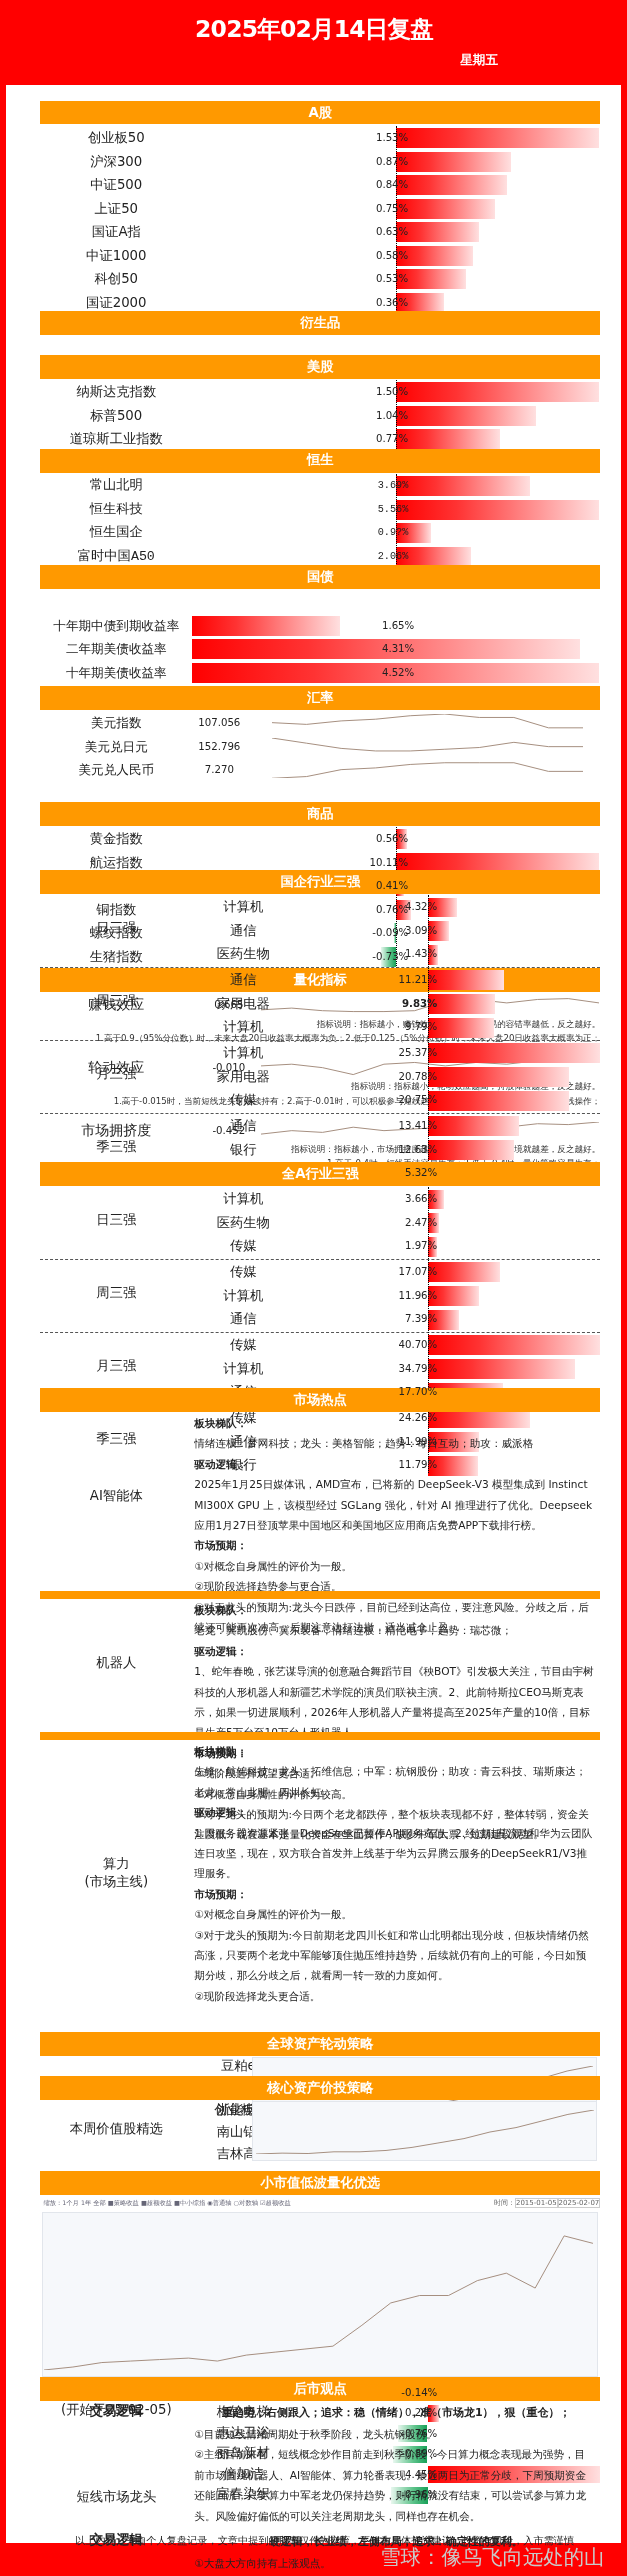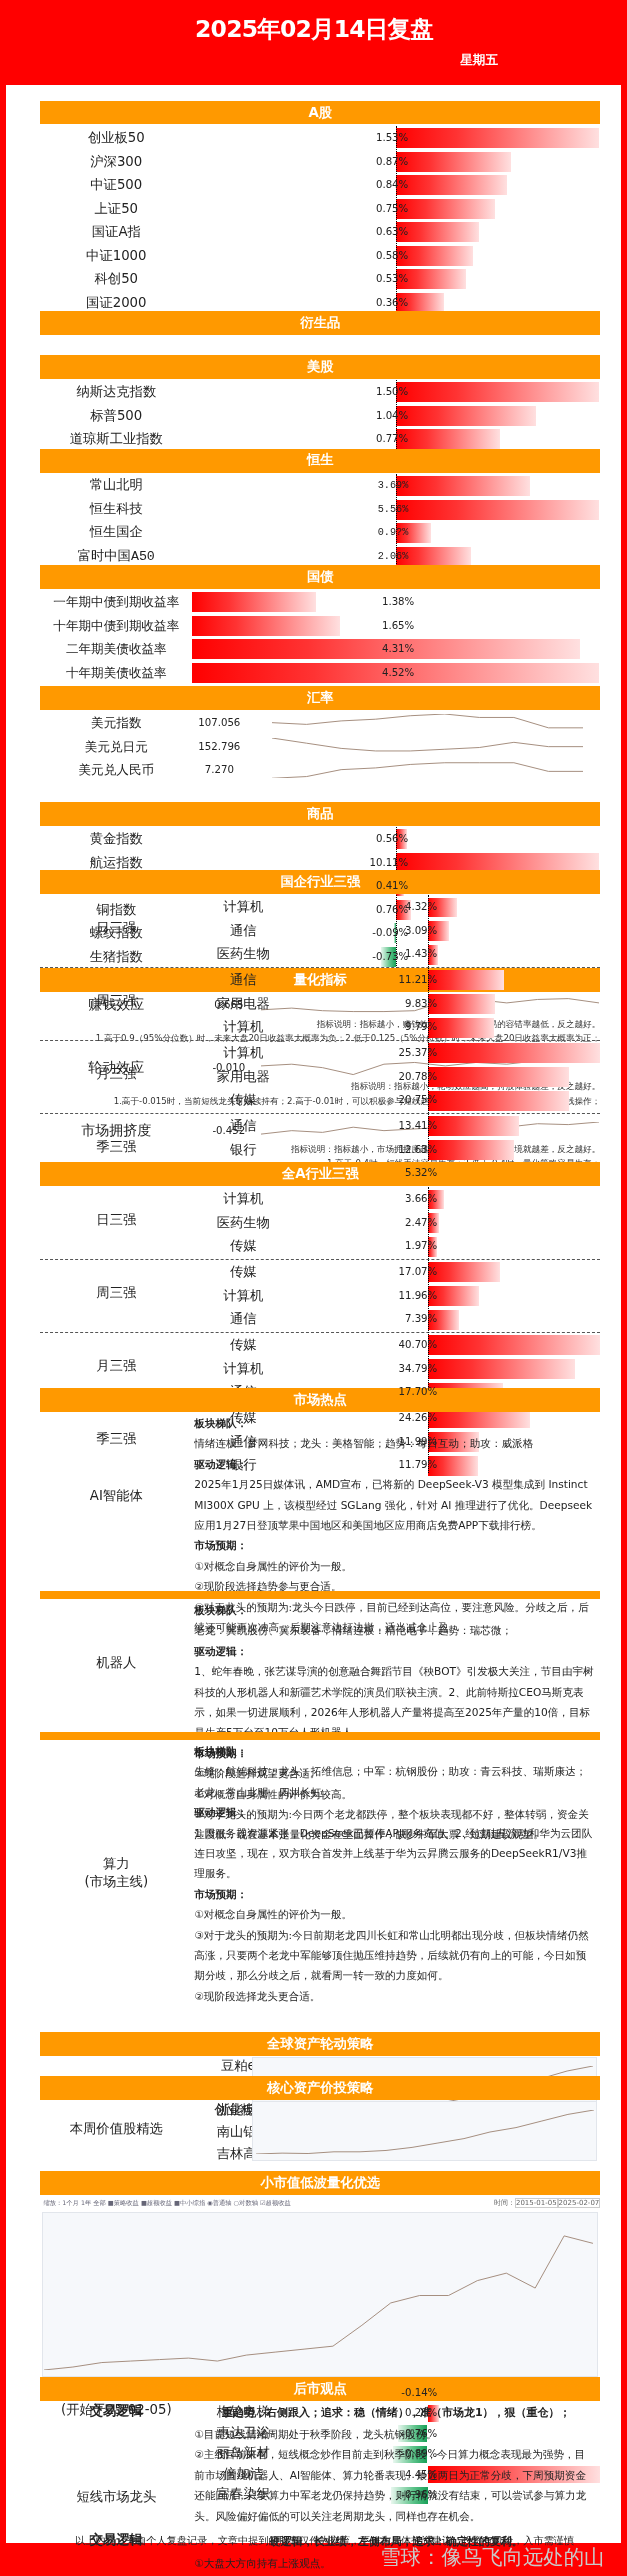--- a/index.html
+++ b/index.html
@@ -122,25 +122,20 @@
       </div>
       <div class="row" style="position: absolute; left: 0px; right: 0px; top: 96px; height: 23.5px;">
         <div class="lbl">富时中国A50</div>
         <div class="bar" style="width: 75px; left: 356px; height: 19.6px;"></div>
         <div class="val" style="left: 324px; width: 44px; line-height: 23.5px;">2.06%</div>
       </div>
       <div class="axis" style="left: 356px; top: 25px; height: 94px; bottom: auto;"></div>
     </div>
     <div class="sec" style="top: 480px; height: 111px;">
       <div class="sec-h">国债</div>
-      <div class="row" style="position: absolute; top: 25px; width: 100%;">
-        <div class="lbl" style="position: absolute; left: 0px; width: 152px; text-align: center; font-size: 12.6px; line-height: 23.5px;">一年期中债到期收益率</div>
-        <div class="bar" style="left: 152px; width: 124px;"></div>
-        <div class="val" style="left: 338px; width: 36px;">1.38%</div>
-      </div>
       <div class="row" style="position: absolute; top: 49px; width: 100%;">
         <div class="lbl" style="position: absolute; left: 0px; width: 152px; text-align: center; font-size: 12.6px; line-height: 23.5px;">十年期中债到期收益率</div>
         <div class="bar" style="left: 152px; width: 148px;"></div>
         <div class="val" style="left: 338px; width: 36px;">1.65%</div>
       </div>
       <div class="row" style="position: absolute; top: 72px; width: 100%;">
         <div class="lbl" style="position: absolute; left: 0px; width: 152px; text-align: center; font-size: 12.6px; line-height: 23.5px;">二年期美债收益率</div>
         <div class="bar" style="left: 152px; width: 388px;"></div>
         <div class="val" style="left: 338px; width: 36px;">4.31%</div>
       </div>
@@ -244,21 +239,21 @@
       <div class="ind" style="top: 75px;">医药生物</div>
       <div class="bar" style="left: 388px; top: 75px; width: 9.7px;"></div>
       <div class="val" style="left: 353px; width: 44px; top: 72px;">1.43%</div>
       <div class="sep" style="top: 97px;"></div>
       <div class="grp" style="top: 122px;">周三强</div>
       <div class="ind" style="top: 101px;">通信</div>
       <div class="bar" style="left: 388px; top: 100px; width: 76px;"></div>
       <div class="val" style="left: 353px; width: 44px; top: 98px;">11.21%</div>
       <div class="ind" style="top: 125px;">家用电器</div>
       <div class="bar" style="left: 388px; top: 124px; width: 67px;"></div>
-      <div class="val" style="left: 353px; width: 44px; top: 122px;">9.83%</div>
+      <div class="val" style="left: 353px; width: 44px; top: 122px; font-weight: bold;">9.83%</div>
       <div class="ind" style="top: 148px;">计算机</div>
       <div class="bar" style="left: 388px; top: 148px; width: 66px;"></div>
       <div class="val" style="left: 353px; width: 44px; top: 145px;">9.79%</div>
       <div class="sep" style="top: 170px;"></div>
       <div class="grp" style="top: 195px;">月三强</div>
       <div class="ind" style="top: 174px;">计算机</div>
       <div class="bar" style="left: 388px; top: 173px; width: 172px;"></div>
       <div class="val" style="left: 353px; width: 44px; top: 171px;">25.37%</div>
       <div class="ind" style="top: 198px;">家用电器</div>
       <div class="bar" style="left: 388px; top: 197px; width: 141px;"></div>

